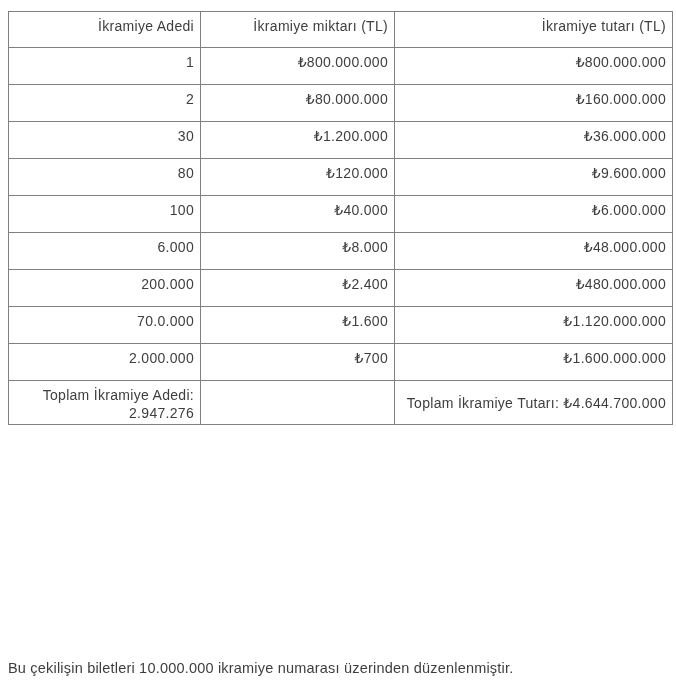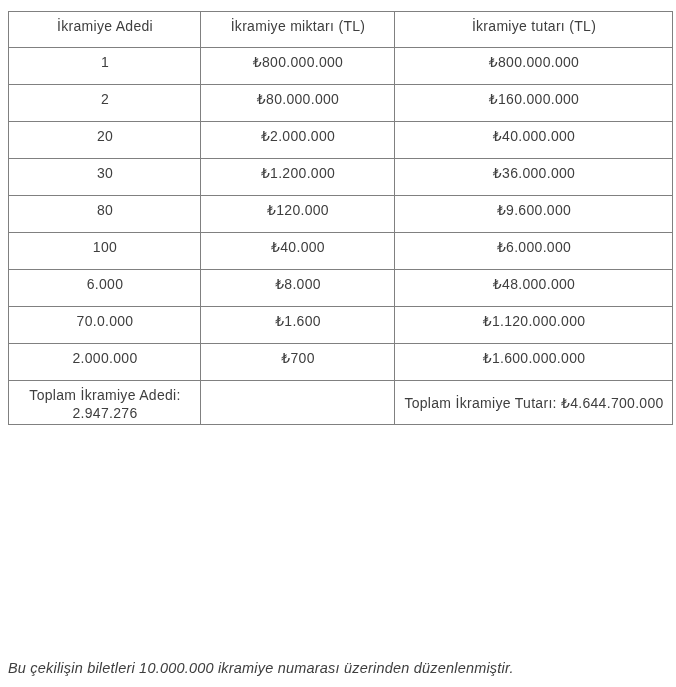--- a/index.html
+++ b/index.html
@@ -23,21 +23,21 @@
   }
   table.prize-table {
     border-collapse: collapse;
     table-layout: fixed;
     width: 664px;
   }
   .prize-table th,
   .prize-table td {
     border: 1px solid #808080;
     vertical-align: top;
-    text-align: center;
+    text-align: right;
     padding: 5px 6px 2px 7px;
     font-size: 14px;
     font-weight: 400;
     letter-spacing: 0.3px;
     line-height: 18px;
     overflow: hidden;
     white-space: nowrap;
   }
   .prize-table thead tr {
     height: 36px;
@@ -53,21 +53,20 @@
   }
   .total-amount-cell {
     vertical-align: bottom !important;
     padding-bottom: 12px !important;
   }
   .footnote {
     position: absolute;
     left: 8px;
     top: 660px;
     margin: 0;
-    font-style: italic;
     font-size: 14.5px;
     letter-spacing: 0.2px;
     color: #3e3e3e;
   }
 </style>
 </head>
 <body>
 
 <div class="table-wrap">
   <table class="prize-table">
@@ -88,43 +87,43 @@
         <td>1</td>
         <td>₺800.000.000</td>
         <td>₺800.000.000</td>
       </tr>
       <tr class="data-row">
         <td>2</td>
         <td>₺80.000.000</td>
         <td>₺160.000.000</td>
       </tr>
       <tr class="data-row">
-        <td>20</td>
-        <td>₺2.000.000</td>
-        <td>₺40.000.000</td>
-      </tr>
-      <tr class="data-row">
         <td>30</td>
         <td>₺1.200.000</td>
         <td>₺36.000.000</td>
       </tr>
       <tr class="data-row">
         <td>80</td>
         <td>₺120.000</td>
         <td>₺9.600.000</td>
       </tr>
       <tr class="data-row">
         <td>100</td>
         <td>₺40.000</td>
         <td>₺6.000.000</td>
       </tr>
       <tr class="data-row">
         <td>6.000</td>
         <td>₺8.000</td>
         <td>₺48.000.000</td>
+      </tr>
+      <tr class="data-row">
+        <td>200.000</td>
+        <td>₺2.400</td>
+        <td>₺480.000.000</td>
       </tr>
       <tr class="data-row">
         <td>70.0.000</td>
         <td>₺1.600</td>
         <td>₺1.120.000.000</td>
       </tr>
       <tr class="data-row">
         <td>2.000.000</td>
         <td>₺700</td>
         <td>₺1.600.000.000</td>

